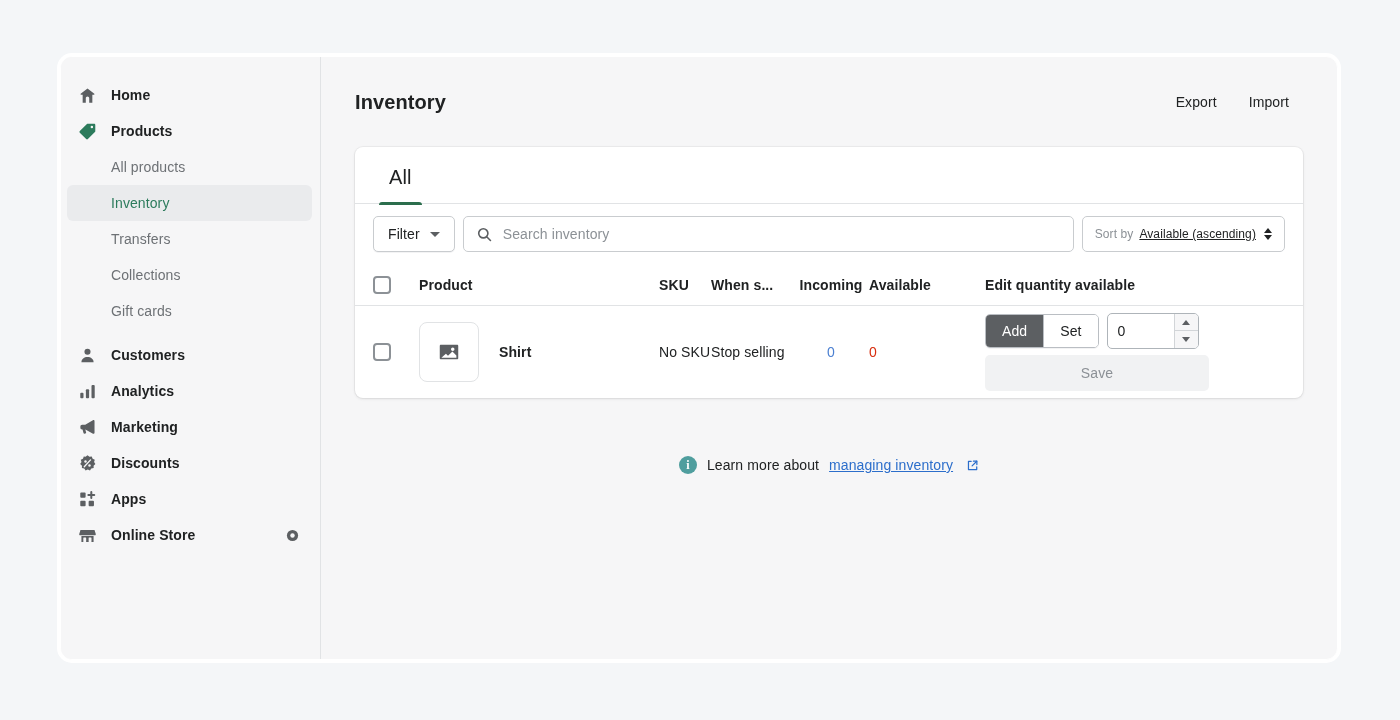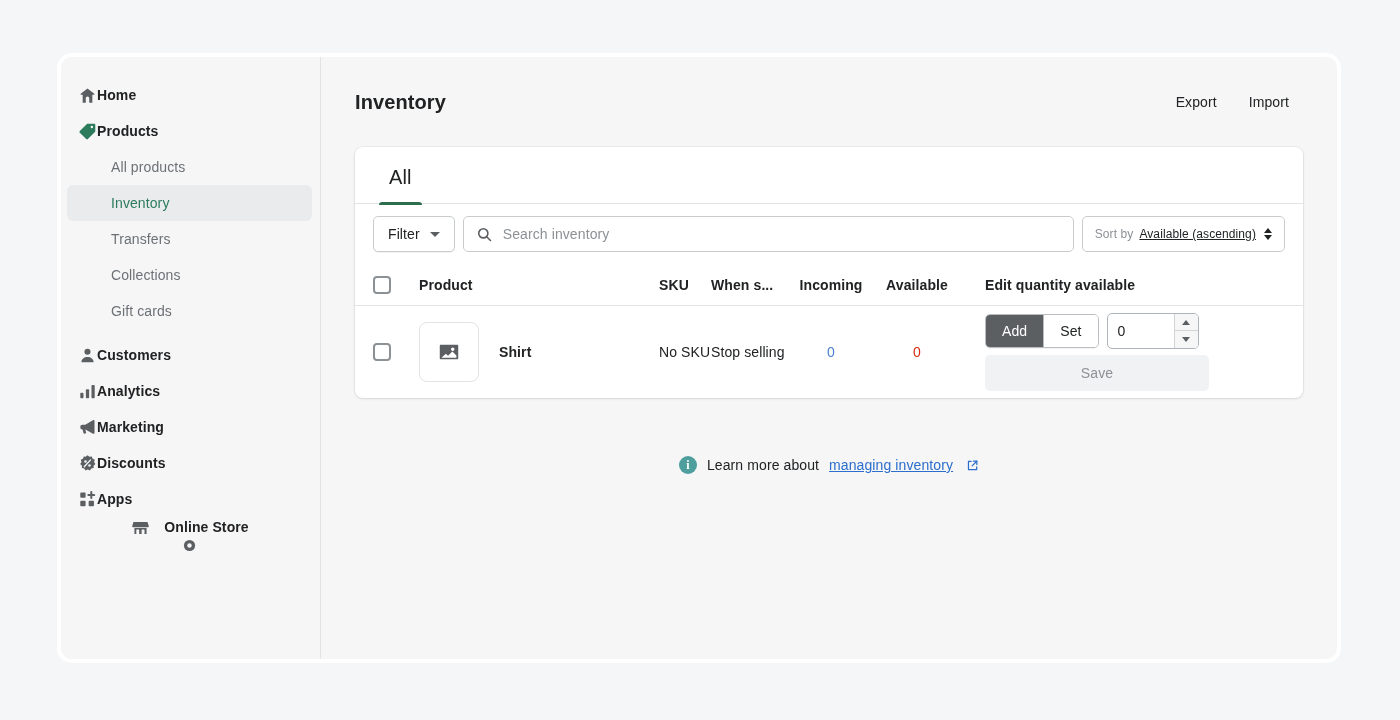--- a/index.html
+++ b/index.html
@@ -38,20 +38,21 @@
   }
 
   .nav-item {
     display: flex;
     align-items: center;
     height: 36px;
     margin: 0 8px 0 6px;
     padding: 0 10px;
     border-radius: 6px;
     cursor: pointer;
+    gap: 14px;
   }
   .nav-item .nav-icon {
     width: 20px; height: 20px;
     display: flex; align-items: center; justify-content: center;
     flex: 0 0 20px;
     color: #5c5f62;
   }
   .nav-item .nav-label {
     font-size: 14px;
     font-weight: bold;
@@ -95,21 +96,21 @@
     letter-spacing: 0.6px;
     color: #6d7175;
   }
   .section-head .section-action {
     width: 20px; height: 20px;
     display: flex; align-items: center; justify-content: center;
     color: #5c5f62;
     cursor: pointer;
   }
 
-  .nav-item.with-action { justify-content: space-between; flex-direction: column; }
+  .nav-item.with-action { justify-content: space-between; }
   .nav-item .nav-left { display: flex; align-items: center; gap: 14px; }
   .nav-item .trailing-action {
     width: 20px; height: 20px;
     display: flex; align-items: center; justify-content: center;
     color: #5c5f62;
     cursor: pointer;
   }
 
   
   .main {
@@ -290,21 +291,21 @@
   }
   .tbl-row {
     min-height: 92px;
   }
 
   .col-check { flex: 0 0 46px; display: flex; align-items: center; }
   .col-product { flex: 0 0 240px; display: flex; align-items: center; gap: 20px; text-align: center; }
   .col-sku { flex: 0 0 52px; }
   .col-when { flex: 0 0 82px; }
   .col-incoming { flex: 0 0 76px; text-align: center; }
-  .col-avail { flex: 0 0 96px; text-align: center; }
+  .col-avail { flex: 0 0 96px; text-align: left; }
   .col-edit { flex: 1 1 auto; display: flex; justify-content: flex-start; padding-left: 20px; }
 
   .th {
     font-size: 14px;
     font-weight: bold;
     color: #202223;
     letter-spacing: 0.1px;
   }
 
   .checkbox {

